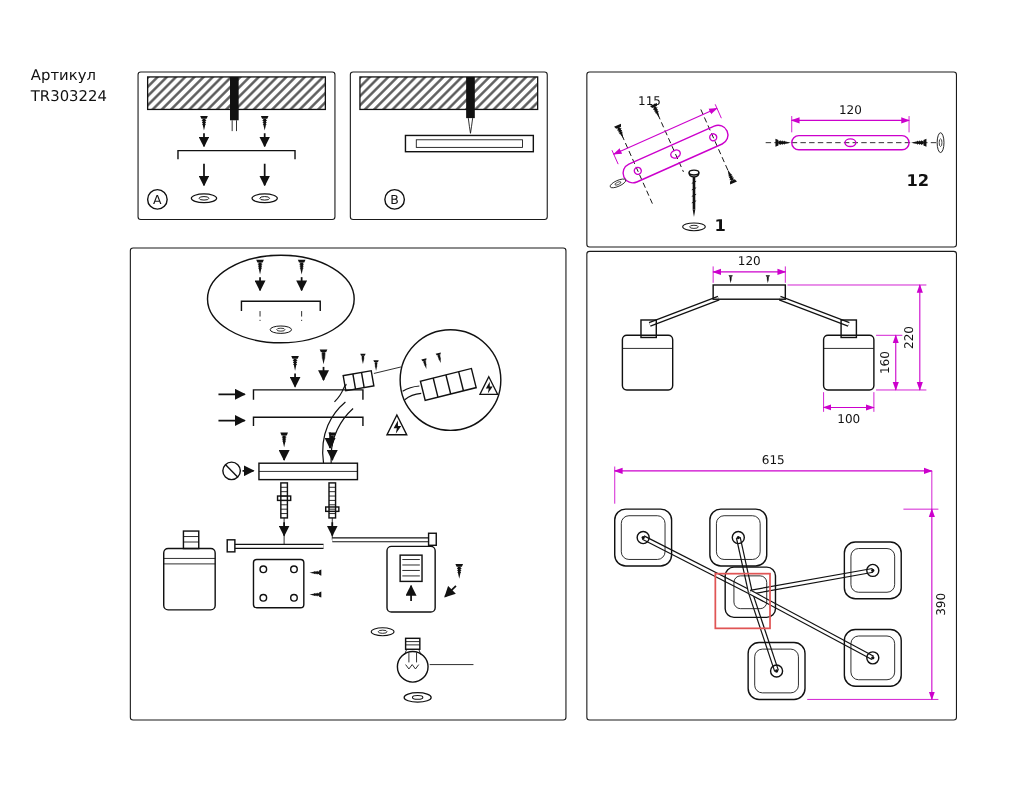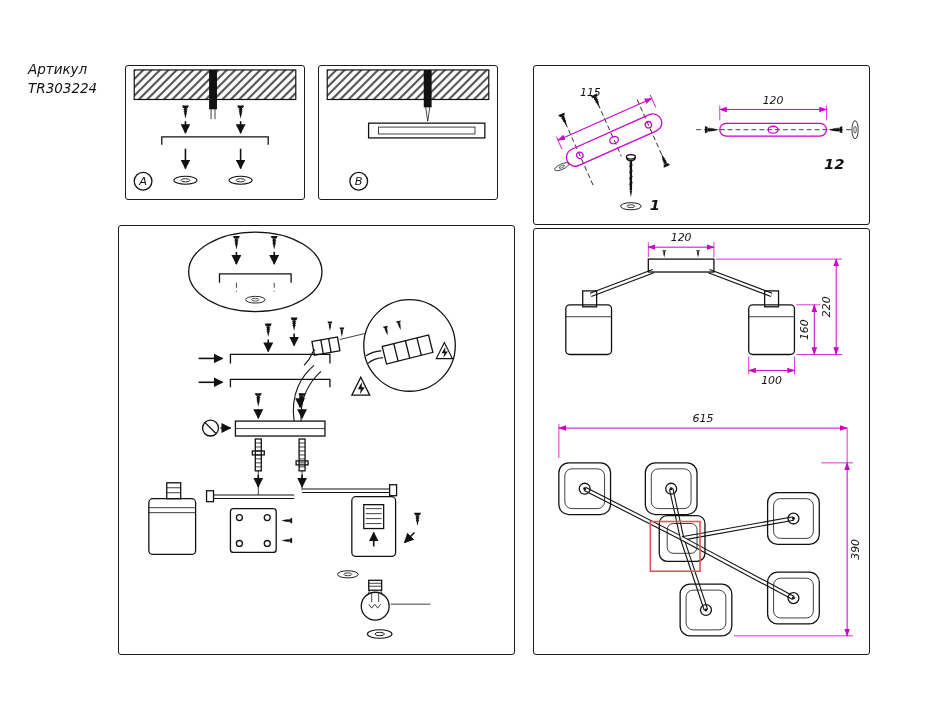--- a/index.html
+++ b/index.html
@@ -1,17 +1,17 @@
 <!DOCTYPE html>
 <html><head>
 <meta charset="utf-8">
 <style>
   html,body { margin:0; padding:0; background:#fff; }
   .sheet { position:relative; width:925px; height:720px; background:#fff;
-           font-family:"DejaVu Sans", sans-serif; color:#111; overflow:hidden;font-style:italic; }
+           font-family:"DejaVu Sans", sans-serif; color:#111; overflow:hidden; }
   .article { position:absolute; left:28px; top:60px; font-size:13.5px; line-height:1.4; }
   .panel { position:absolute; border:1.3px solid #1a1a1a; border-radius:3px;
            background:#fff; box-sizing:border-box; }
   #box-a   { left:125px; top:65px;  width:180px; height:135px; }
   #box-b   { left:318px; top:65px;  width:180px; height:135px; }
   #box-hw  { left:533px; top:65px;  width:337px; height:160px; }
   #box-asm { left:118px; top:225px; width:397px; height:430px; }
   #box-dim { left:533px; top:228px; width:337px; height:427px; }
   .panel svg { width:100%; height:100%; display:block; }
 

